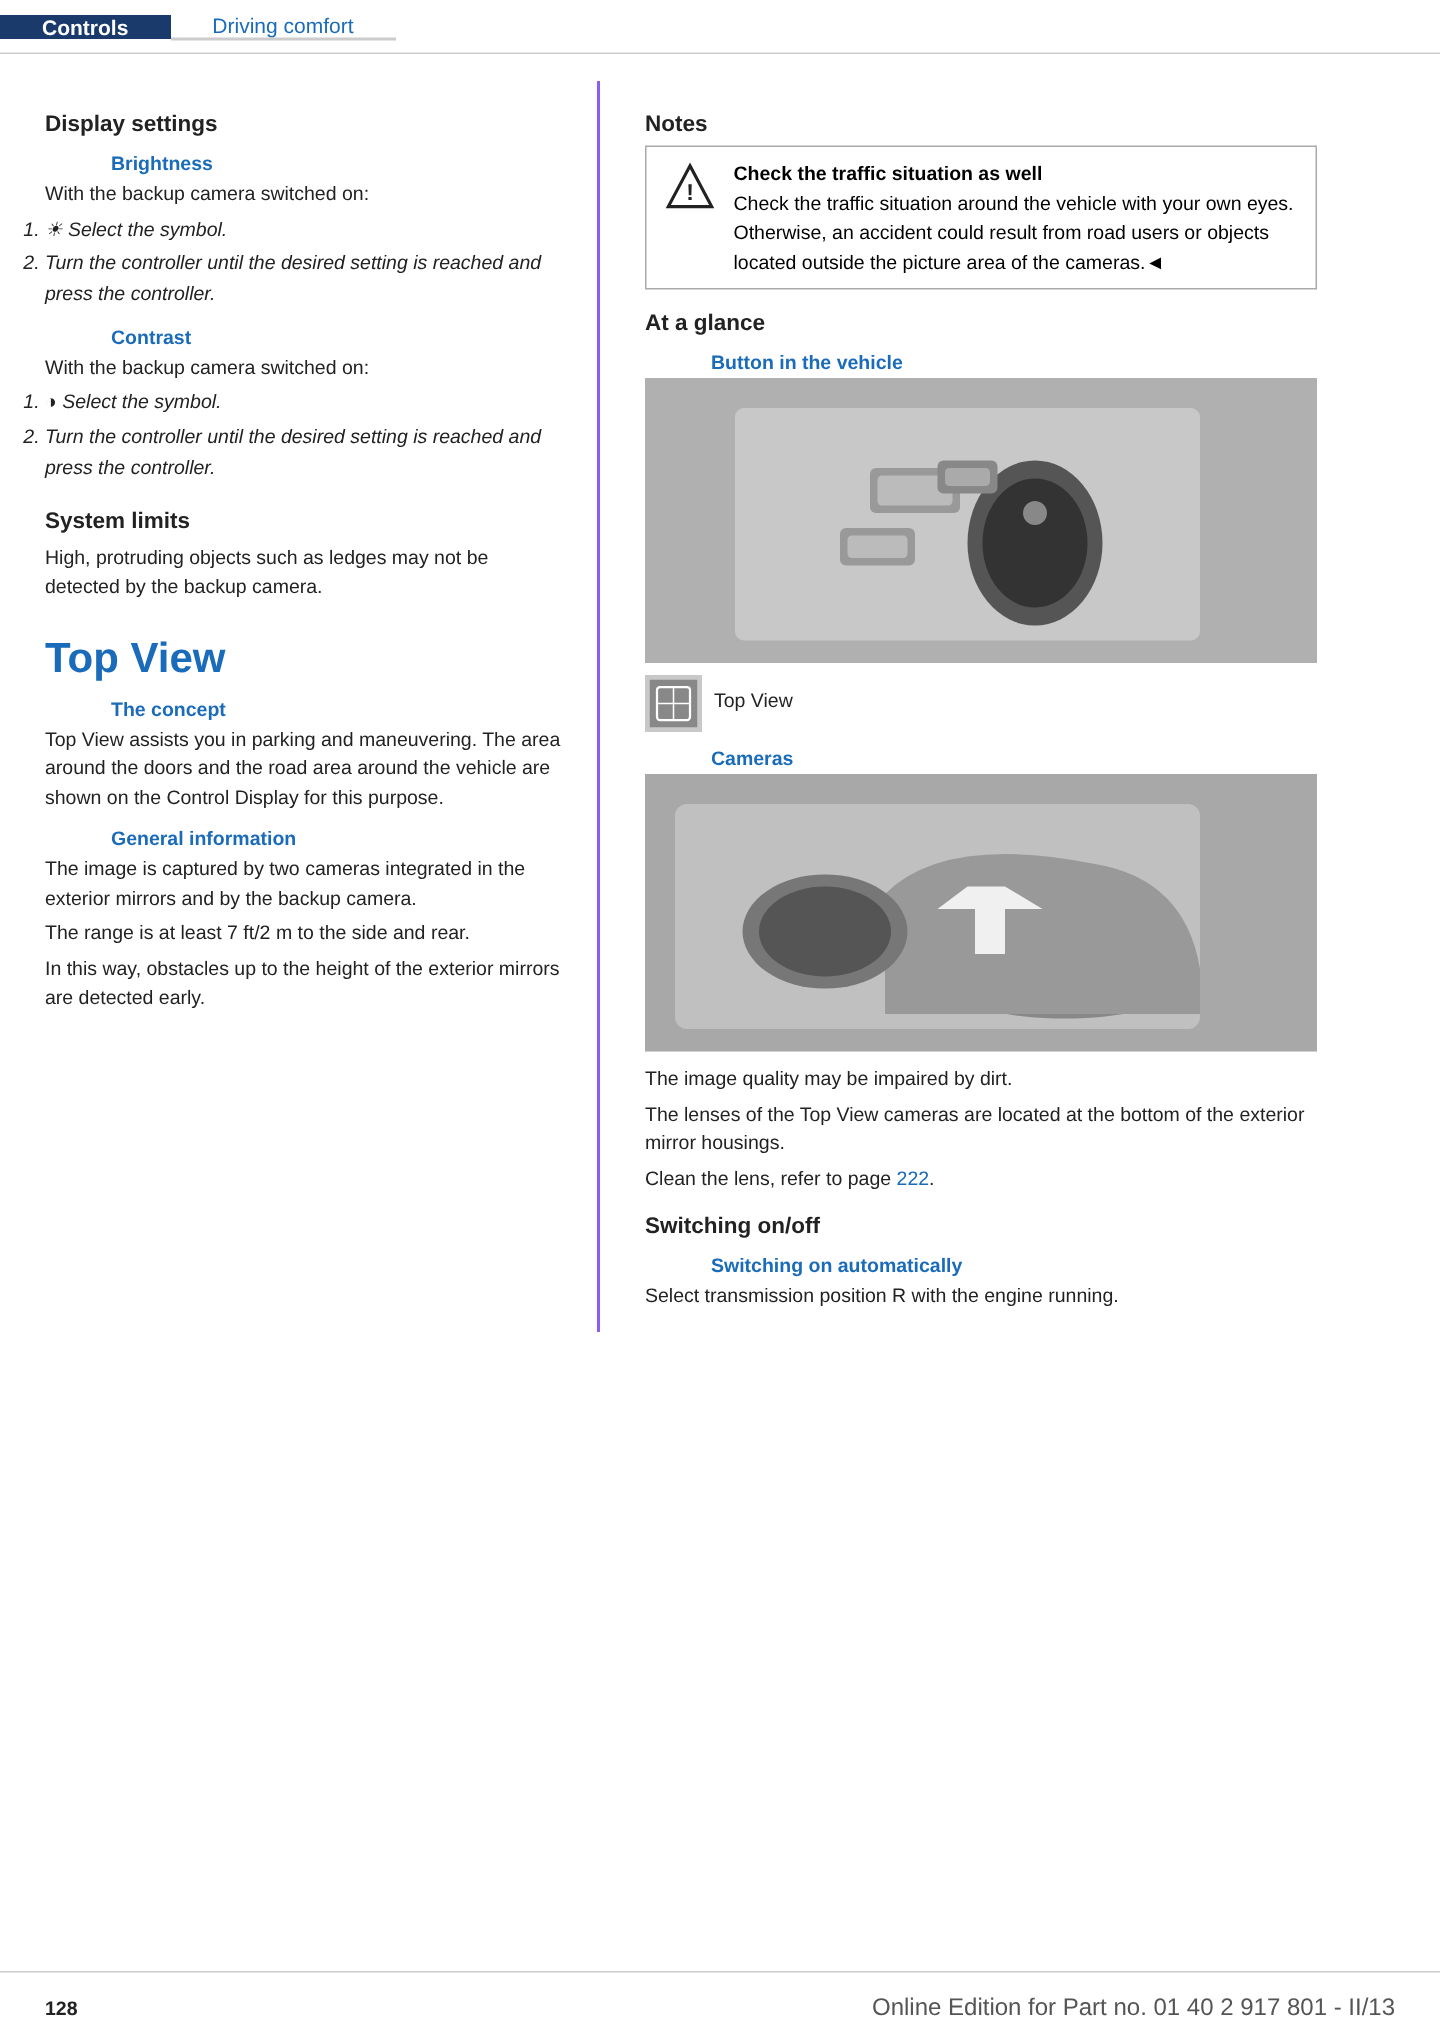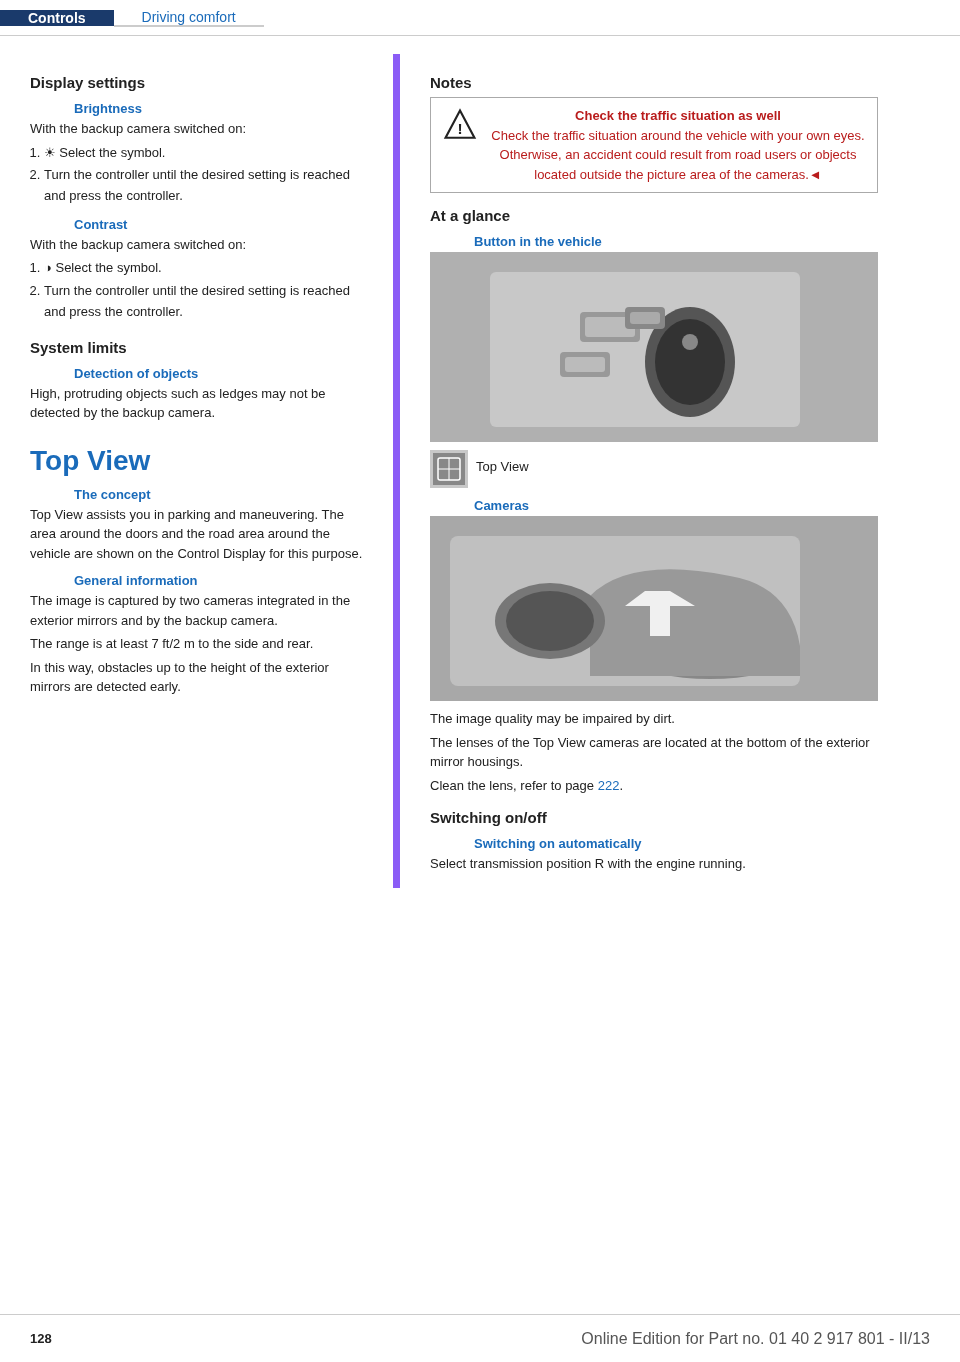--- a/index.html
+++ b/index.html
@@ -39,21 +39,21 @@
     }
 
     
     .content {
       display: flex;
       padding: 18px 0 18px 0;
     }
     .left-col {
       width: 400px;
       padding: 10px 22px 10px 30px;
-      border-right: 7px solid #8b5cf6;
+      border-right: 2px solid #8b5cf6;
     }
     .right-col {
       width: 500px;
       padding: 10px 22px 10px 30px;
     }
 
     
     .section-title {
       font-size: 15px;
       font-weight: bold;
@@ -80,22 +80,22 @@
     .top-view-heading {
       font-size: 28px;
       font-weight: bold;
       color: #1a6bba;
       margin-top: 22px;
       margin-bottom: 6px;
     }
 
     
     .num-list {
-      margin-left: 14px;
       margin-bottom: 4px;
+      font-style: italic;
     }
     .num-list li {
       font-size: 13px;
       color: #222;
       line-height: 1.6;
       margin-bottom: 2px;
     }
 
     
     .warning-box {
@@ -114,23 +114,22 @@
       display: flex;
       align-items: center;
       justify-content: center;
     }
     .warning-icon svg {
       width: 34px;
       height: 34px;
     }
     .warning-text {
       font-size: 13px;
-      color: #b91c1c;
+      color: #000000;
       line-height: 1.5;
-      text-align: center;
     }
     .img-placeholder-small {
       width: 38px;
       height: 38px;
       background: #c8c8c8;
       display: inline-flex;
       align-items: center;
       justify-content: center;
       margin-right: 8px;
       vertical-align: middle;
@@ -212,21 +211,20 @@
       <li>
         <span>◑  Select the symbol.</span>
       </li>
       <li>
         <span>Turn the controller until the desired setting is reached and press the controller.</span>
       </li>
     </ol>
 
     <div class="section-title" style="margin-top:16px;">System limits</div>
 
-    <div class="section-subtitle">Detection of objects</div>
     <div class="body-text">High, protruding objects such as ledges may not be detected by the backup camera.</div>
 
     <div class="top-view-heading">Top View</div>
 
     <div class="section-subtitle">The concept</div>
     <div class="body-text">Top View assists you in parking and maneuvering. The area around the doors and the road area around the vehicle are shown on the Control Display for this purpose.</div>
 
     <div class="section-subtitle">General information</div>
     <div class="body-text">The image is captured by two cameras integrated in the exterior mirrors and by the backup camera.</div>
     <div class="body-text">The range is at least 7 ft/2 m to the side and rear.</div>

